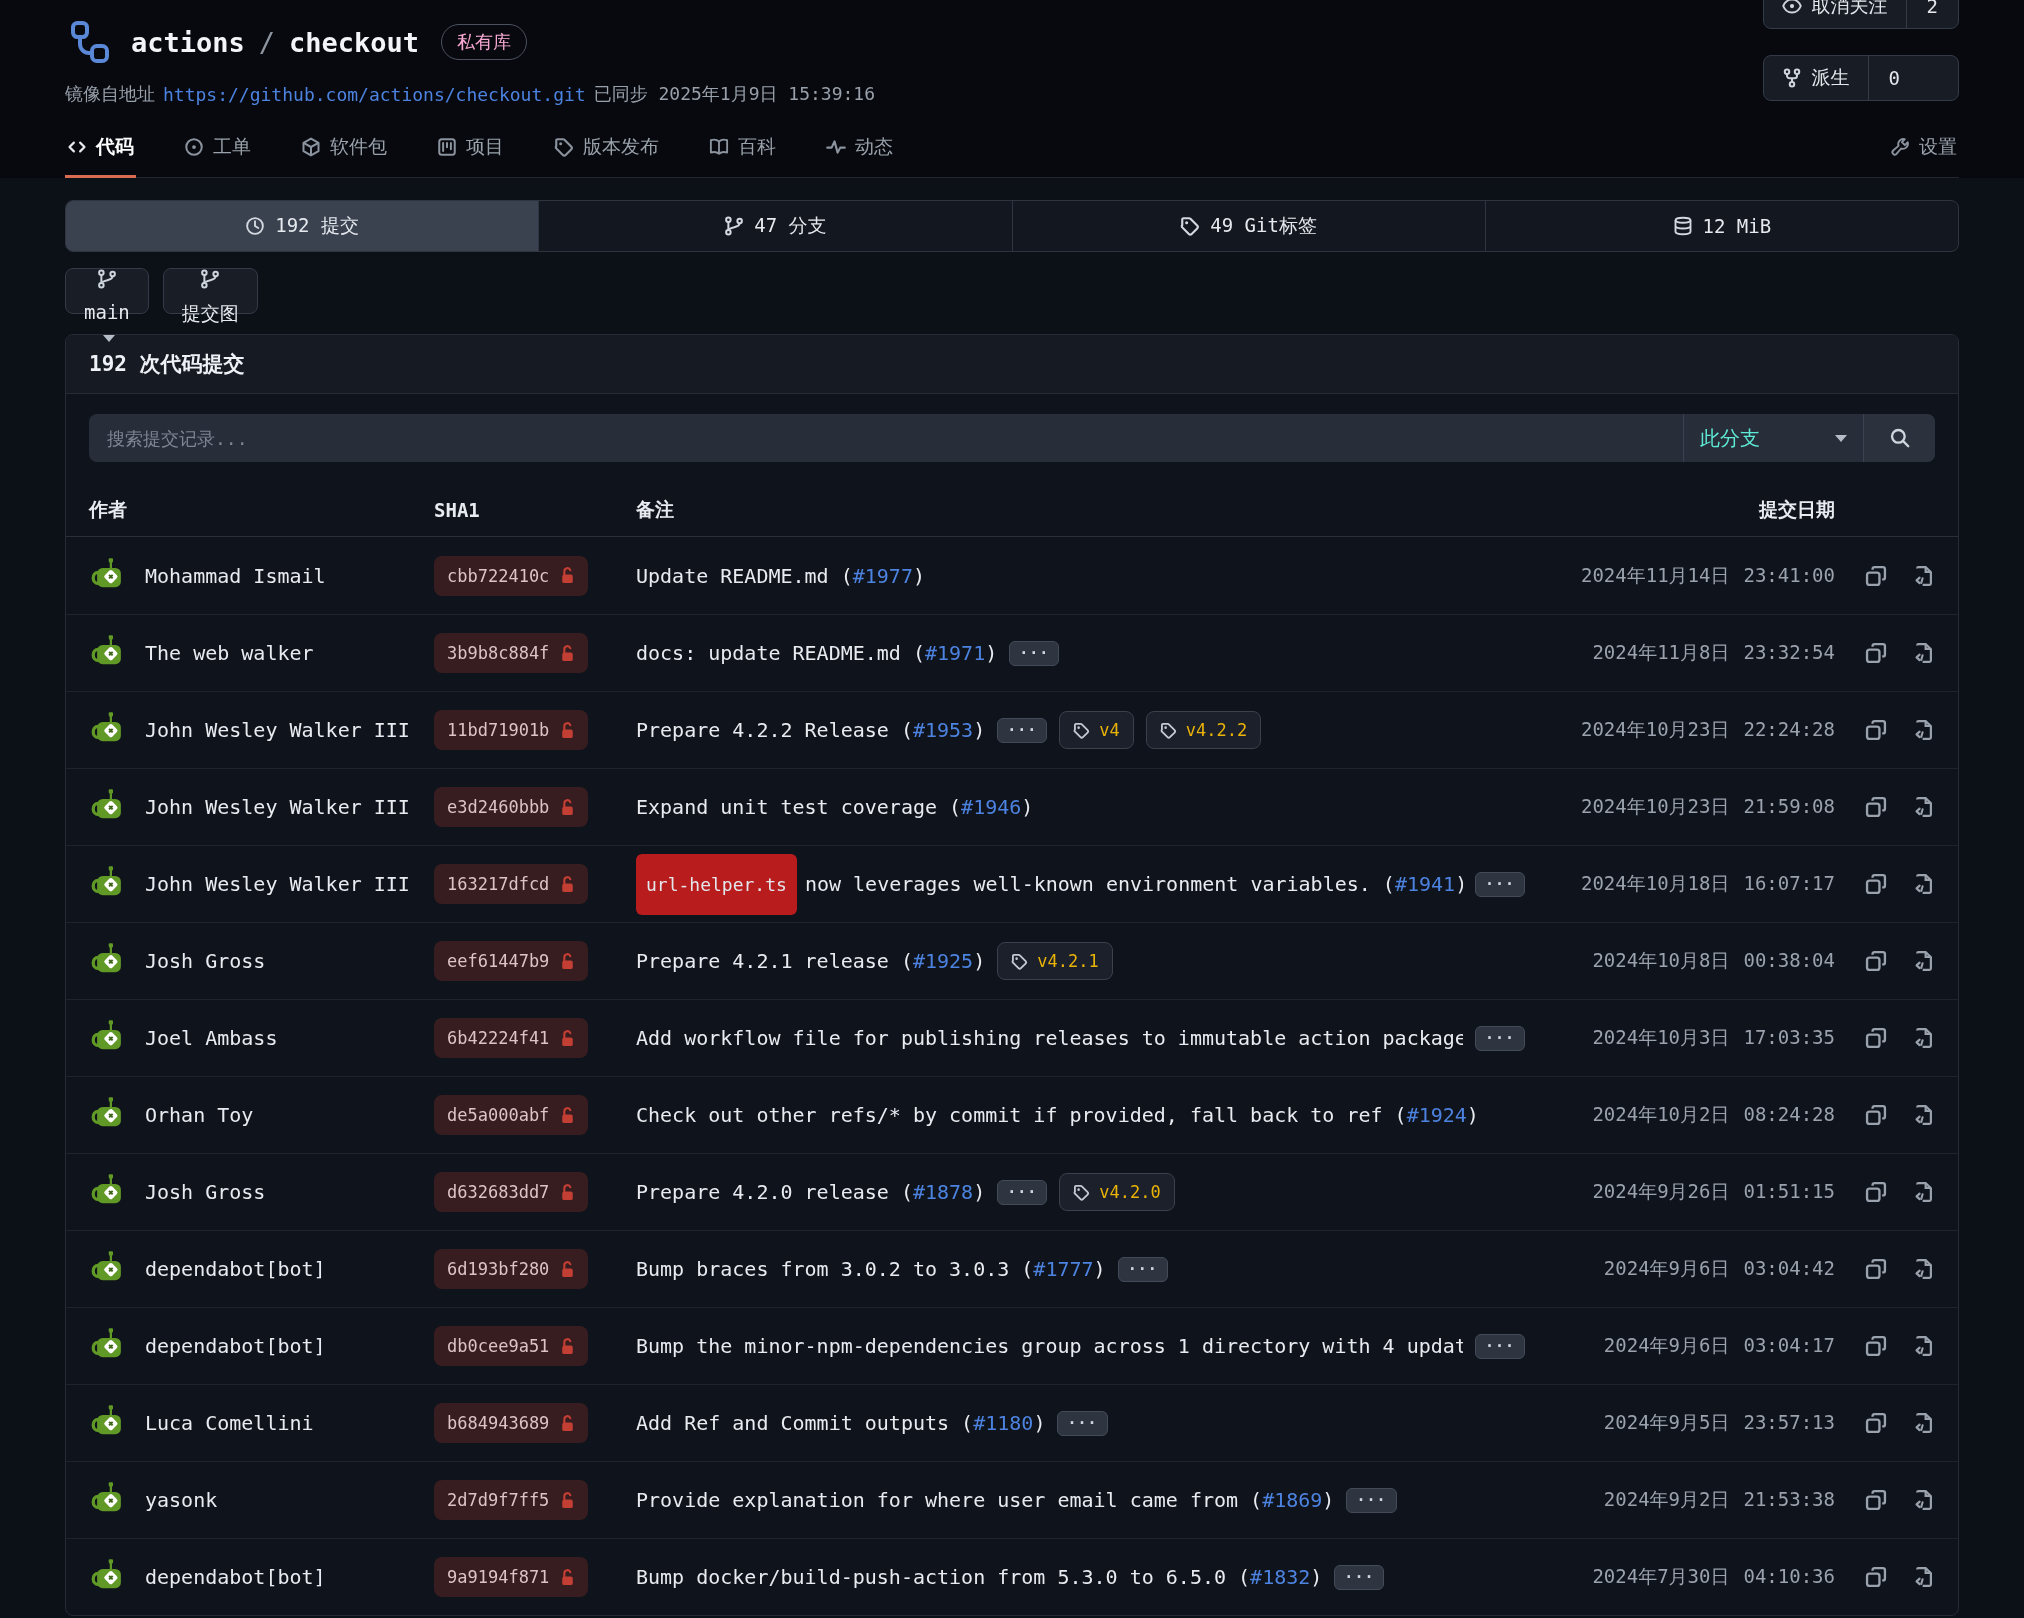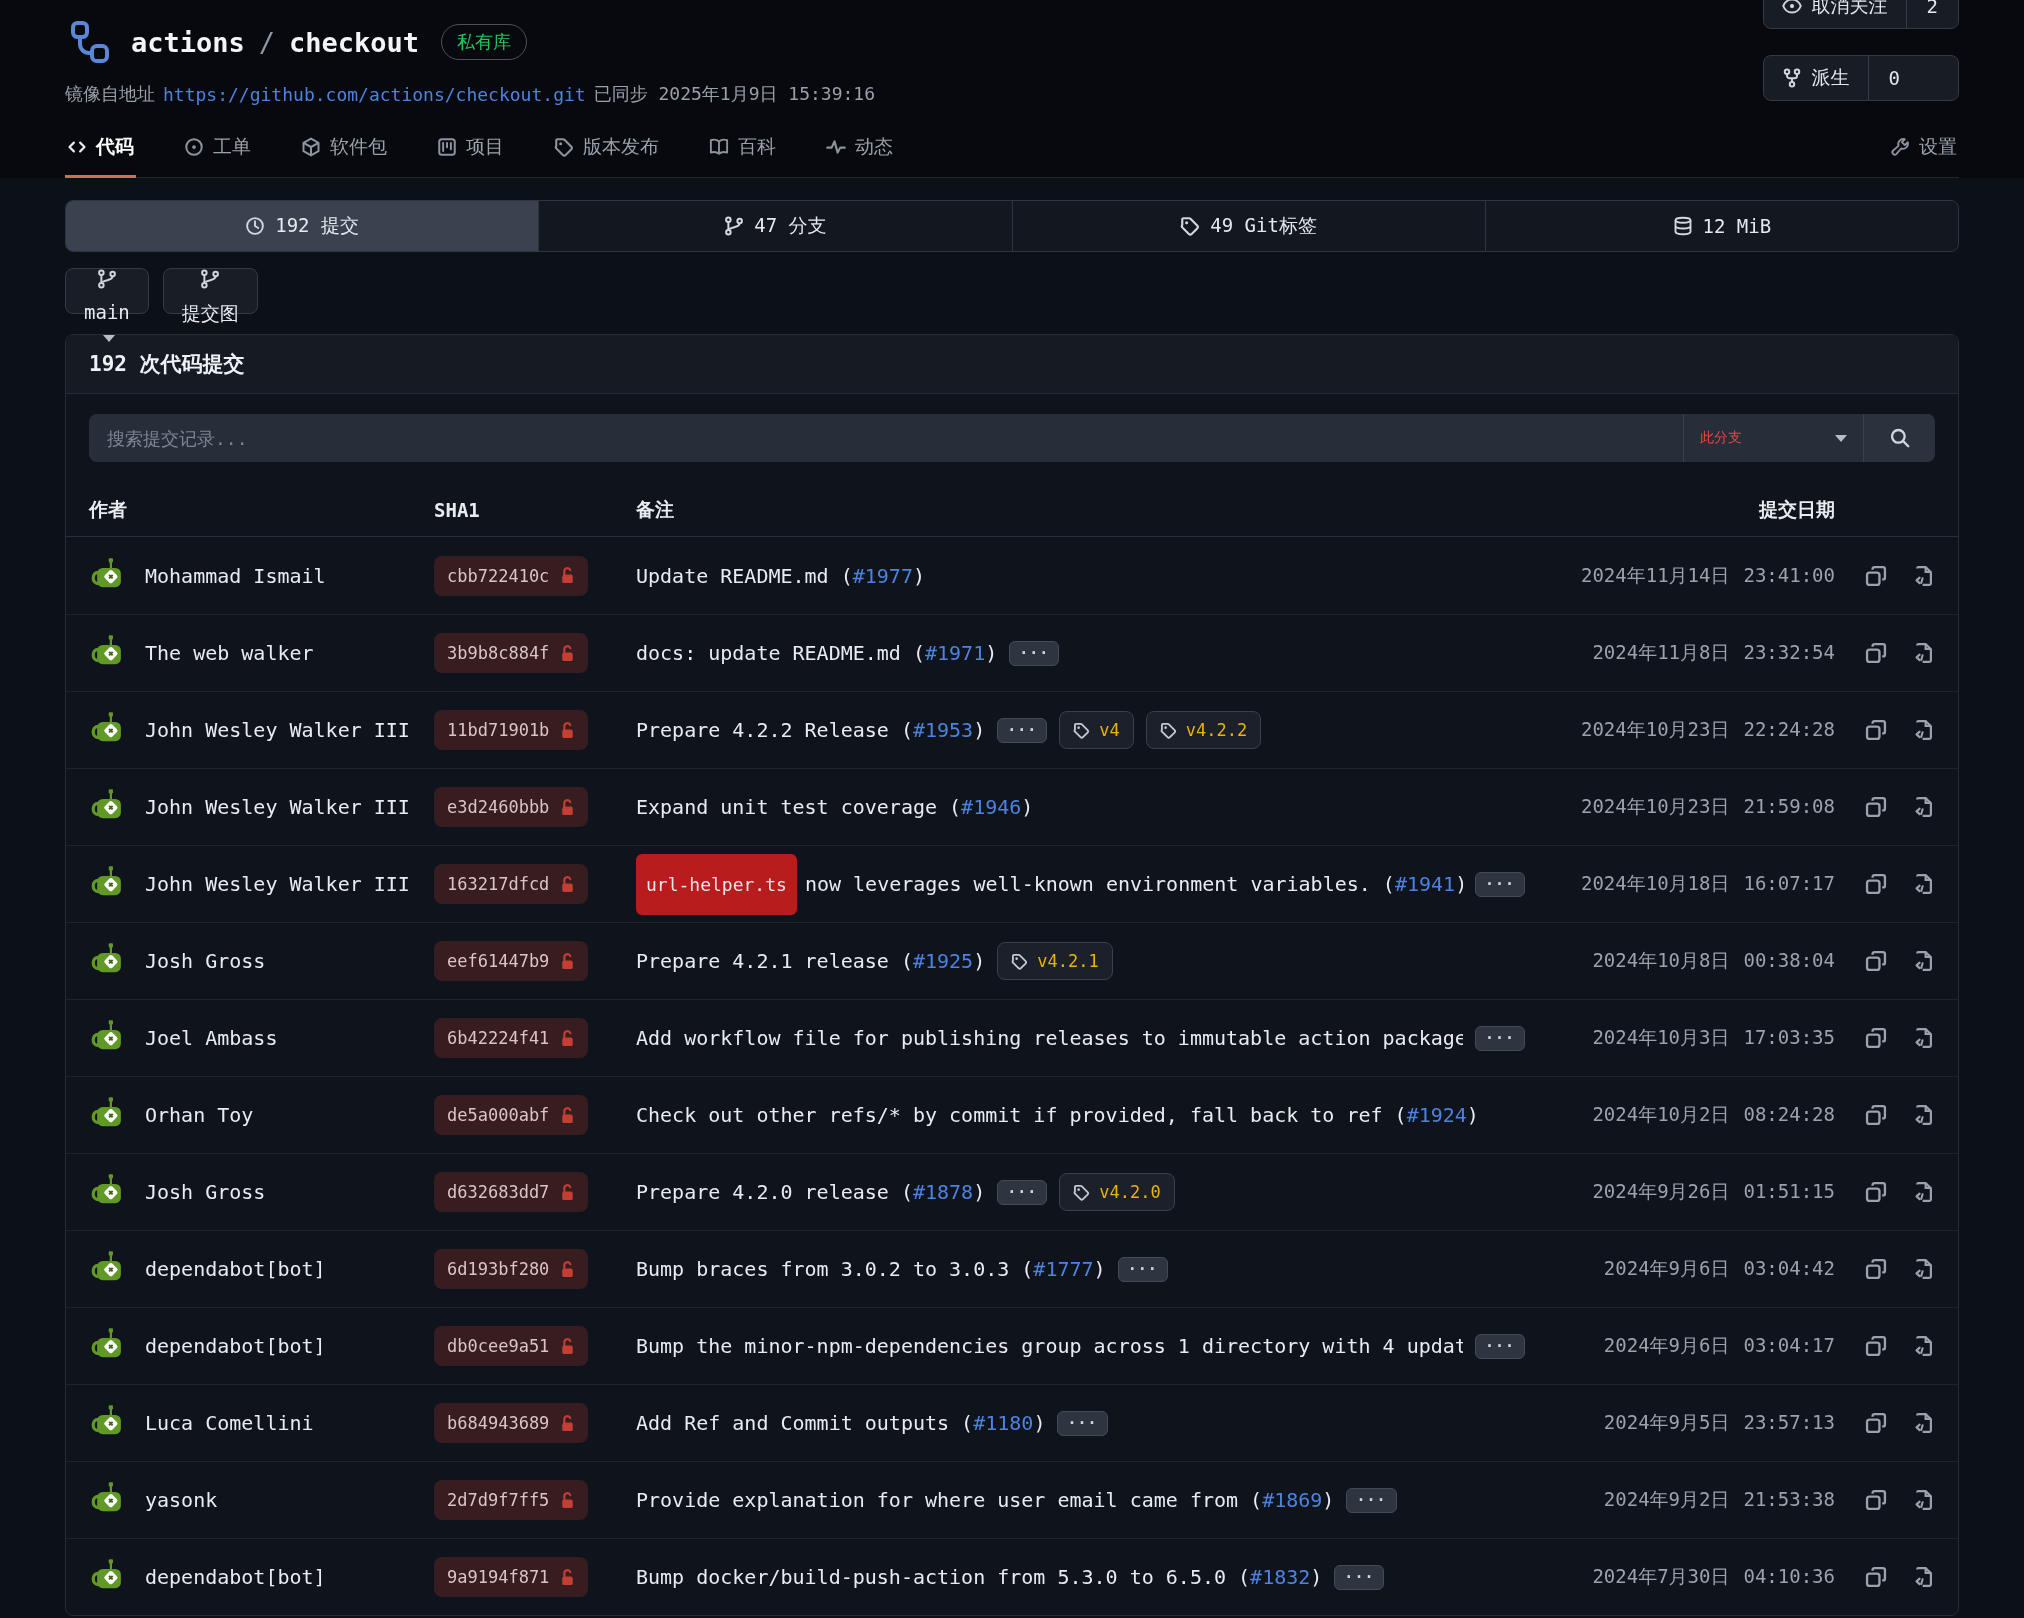--- a/index.html
+++ b/index.html
@@ -10,21 +10,21 @@
     color:#e8ebf0;
     -webkit-font-smoothing:antialiased;
   }
   .top { padding:14px 65px 0 65px; background:#07090e; }
   .title-row { display:flex; align-items:center; height:56px; }
   .logo { width:48px; height:48px; color:#5b87d7; flex:none; }
   .repo-title { display:flex; align-items:center; gap:14px; margin-left:18px; font-size:27px; }
   .repo-title .owner, .repo-title .repo { color:#f2f4f7; font-weight:bold; }
   .repo-title .sep { color:#8d95a0; font-weight:normal; }
   .vis-badge { margin-left:8px; border:1px solid #4b525e; border-radius:18px; padding:5px 15px;
-    font-size:18px; color:#22c55e; font-weight:normal; }
+    font-size:18px; color:#f9a8d4; font-weight:normal; }
   .title-actions { margin-left:auto; display:flex; gap:26px;flex-direction:column; }
   .btn-group { display:flex; align-items:stretch; background:#171c25; border:1px solid #343b47;
     border-radius:8px; height:46px; overflow:hidden; font-size:19px; color:#e4e8ee; }
   .btn-main { display:flex; align-items:center; gap:10px; padding:0 18px; cursor:pointer; }
   .btn-count { display:flex; align-items:center; padding:0 20px; border-left:1px solid #343b47; }
   .icon16 { width:20px; height:20px; flex:none; color:#cfd5dd; }
   .mirror-row { display:flex; align-items:center; gap:8px; margin-top:12px; font-size:18px; color:#98a0ab; }
   .mirror-row a { color:#4d83e0; text-decoration:none; }
   .navbar { display:flex; align-items:flex-end; gap:46px; margin-top:20px; padding:0 0 0 0; border-bottom:1px solid #23282f; }
   .tab { display:flex; align-items:center; gap:9px; padding:8px 2px 15px 2px; font-size:19px;
@@ -48,21 +48,21 @@
   .panel { margin-top:20px; border:1px solid #262c36; border-radius:8px; background:#0f131b; overflow:hidden; }
   .panel-header { padding:15px 23px; background:#151a23; border-bottom:1px solid #262c36;
     font-size:21px; font-weight:bold; color:#eef1f5; }
   .search-wrap { padding:20px 23px 22px 23px; }
   .search-group { display:flex; align-items:stretch; height:48px; background:#272d39;
     border-radius:8px; overflow:hidden; }
   .search-input { flex:1; background:transparent; border:none; outline:none; padding:0 18px;
     font-size:18px; color:#e6e9ee; font-family:inherit; }
   .search-input::placeholder { color:#7e8693; }
   .branch-filter { width:180px; display:flex; align-items:center; justify-content:space-between;
-    padding:0 16px; border-left:1px solid #3a4150; font-size:14px; color:#ef4444; cursor:pointer; }
+    padding:0 16px; border-left:1px solid #3a4150; font-size:20px; color:#5eead4; cursor:pointer; }
   .search-btn { width:72px; display:flex; align-items:center; justify-content:center;
     border-left:1px solid #3a4150; background:#2b313d; cursor:pointer; color:#d7dce4; }
   .thead { display:flex; align-items:center; padding:13px 23px; font-size:19px; font-weight:bold;
     color:#e8ebf0; border-bottom:1px solid #2a3039; }
   .col-author { width:345px; flex:none; display:flex; align-items:center; gap:16px; }
   .col-sha { width:202px; flex:none; }
   .col-msg { flex:1; min-width:0; display:flex; align-items:center; }
   .col-date { flex:none; width:310px; text-align:right; color:#9aa2ad; font-size:19px; white-space:nowrap; }
   .col-actions { flex:none; width:100px; display:flex; justify-content:flex-end; gap:26px; color:#9aa2ad; }
   .thead .col-date { color:#e8ebf0; }

